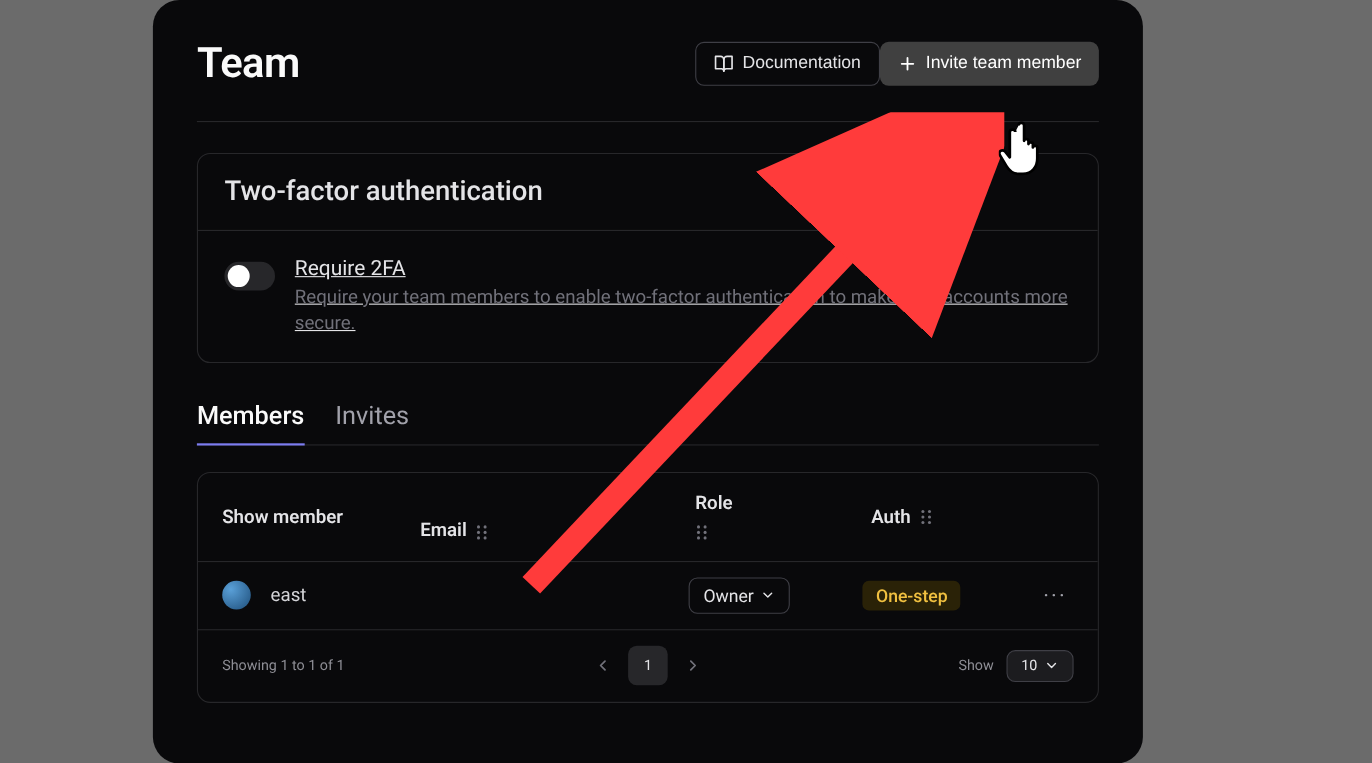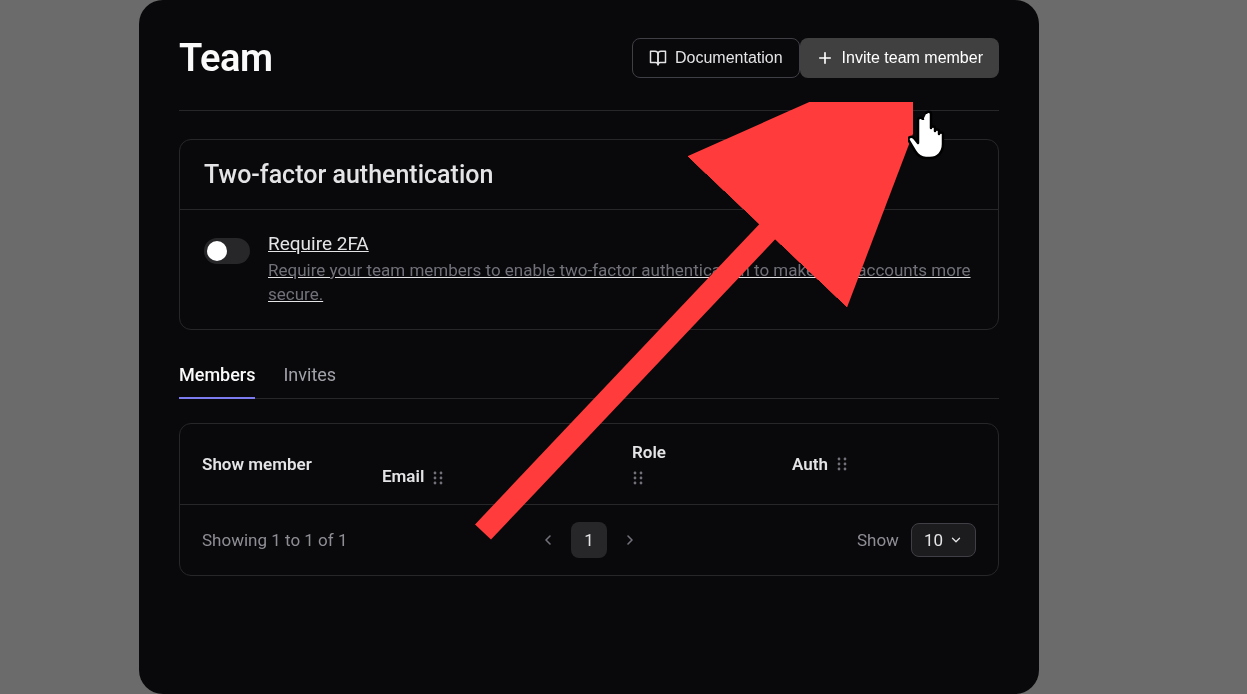--- a/index.html
+++ b/index.html
@@ -109,21 +109,21 @@
     line-height: 1.4;
   }
   .tabs {
     display: flex;
     gap: 28px;
     margin-top: 34px;
     border-bottom: 1px solid #27272a;
   }
   .tab {
     padding-bottom: 12px;
-    font-size: 18px;
+    font-size: 23px;
     color: #a1a1aa;
     cursor: pointer;
   }
   .tab.active {
     color: #fafafa;
     font-weight: 500;
     border-bottom: 2px solid #7c7cf0;
     margin-bottom: -1px;
   }
   .table-wrap {
@@ -184,21 +184,21 @@
     color: #a1a1aa;
     font-size: 20px;
     letter-spacing: 2px;
     cursor: pointer;
     padding: 0 6px;
   }
   .tfoot {
     display: flex;
     align-items: center;
     padding: 18px 22px;
-    font-size: 17px;
+    font-size: 13px;
     color: #8e8e95;
   }
   .pager {
     position: absolute;
     left: 50%;
     transform: translateX(-50%);
     display: flex;
     align-items: center;
     gap: 6px;
   }
@@ -322,20 +322,43 @@
               <circle cx="3" cy="8" r="1.4"></circle>
               <circle cx="9" cy="8" r="1.4"></circle>
               <circle cx="3" cy="13" r="1.4"></circle>
               <circle cx="9" cy="13" r="1.4"></circle>
             </svg>
         </span>
       </div>
       <div class="col-actions"></div>
     </div>
 
+    <div class="trow">
+      <div class="col-member">
+        <div class="avatar"></div>
+        <span class="member-name">east</span>
+      </div>
+      <div class="col-email"></div>
+      <div class="col-role">
+        <div class="role-pill">
+          <span>Owner</span>
+          <span class="icon">
+            <svg width="14" height="14" viewBox="0 0 24 24" fill="none" stroke="currentColor" stroke-width="2.2" stroke-linecap="round" stroke-linejoin="round">
+                <polyline points="6 9 12 15 18 9"></polyline>
+              </svg>
+          </span>
+        </div>
+      </div>
+      <div class="col-auth">
+        <span class="auth-badge">One-step</span>
+      </div>
+      <div class="col-actions">
+        <span class="row-menu">···</span>
+      </div>
+    </div>
 
     <div class="tfoot" style="position:relative;">
       <span>Showing 1 to 1 of 1</span>
       <div class="pager">
         <div class="pager-btn">
           <svg width="16" height="16" viewBox="0 0 24 24" fill="none" stroke="currentColor" stroke-width="2.4" stroke-linecap="round" stroke-linejoin="round">
               <polyline points="15 18 9 12 15 6"></polyline>
             </svg>
         </div>
         <div class="pager-num">1</div>

